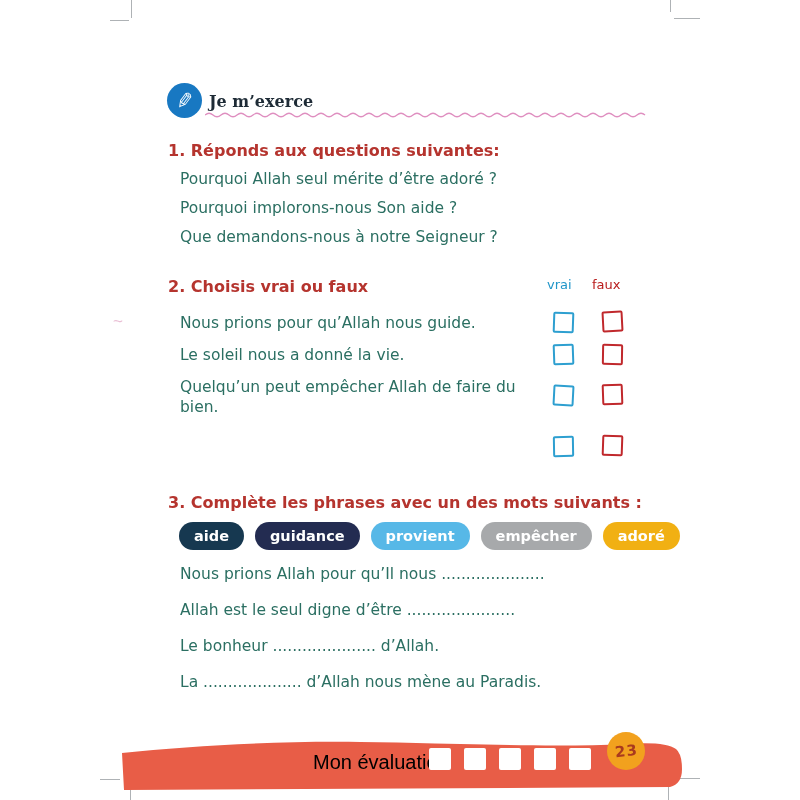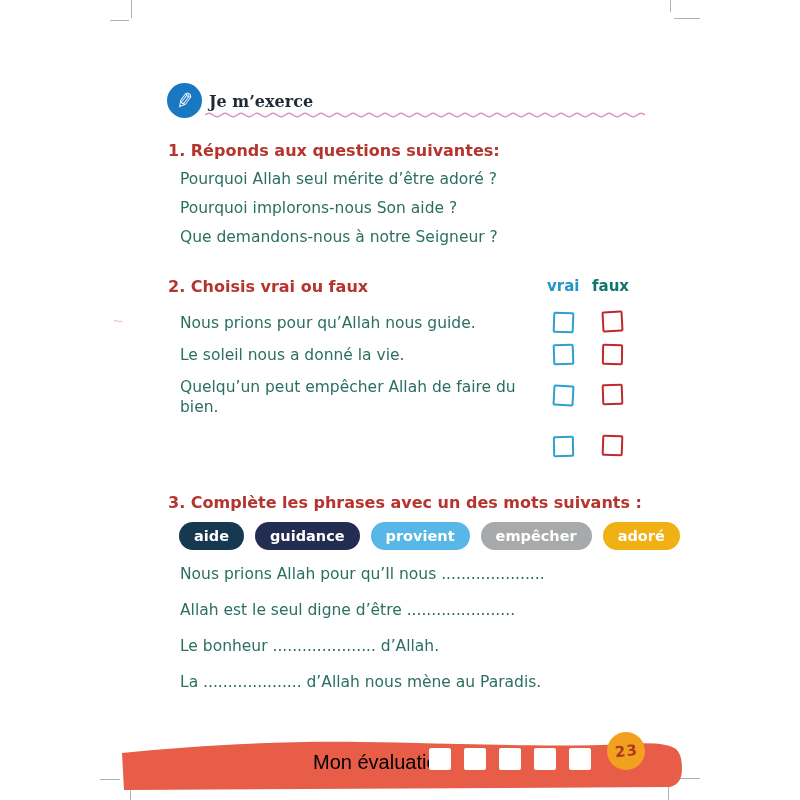--- a/index.html
+++ b/index.html
@@ -23,23 +23,23 @@
 
   
   .q-heading{position:absolute;font-size:16px;font-weight:bold;color:#b5342e;font-family:"DejaVu Sans",sans-serif;}
 
   .teal{color:#2b6f62;font-size:15.5px;font-family:"DejaVu Sans",sans-serif;}
 
   .q1-list{position:absolute;left:180px;top:171px;display:flex;flex-direction:column;gap:12px;}
   .q1-list div{line-height:17px;}
 
   
-  .col-head{position:absolute;top:277px;font-size:15px;font-weight:bold;font-family:"DejaVu Sans",sans-serif;}
+  .col-head{position:absolute;top:277px;font-size:13px;font-weight:normal;font-family:"DejaVu Sans",sans-serif;}
   .col-head.vrai{left:547px;color:#2196c9;}
-  .col-head.faux{left:592px;color:#0f766e;}
+  .col-head.faux{left:592px;color:#b91c1c;}
   .stmt{position:absolute;left:180px;width:345px;line-height:20px;}
   .cb{position:absolute;width:21px;height:21px;border-radius:2px;background:#fff;box-sizing:border-box;cursor:pointer;}
   .cb.blue{border:2.5px solid #2d9fd0;}
   .cb.red{border:2.5px solid #c0282c;}
 
   
   .pill-row{position:absolute;left:179px;top:522px;display:flex;gap:11px;}
   .pill{border-radius:15px;padding:6px 15px;color:#ffffff;font-weight:bold;font-size:14.5px;font-family:"DejaVu Sans",sans-serif;cursor:pointer;}
   .sentences{position:absolute;left:180px;top:566px;display:flex;flex-direction:column;gap:19px;width:520px;}
   .sentences div{line-height:17px;}

